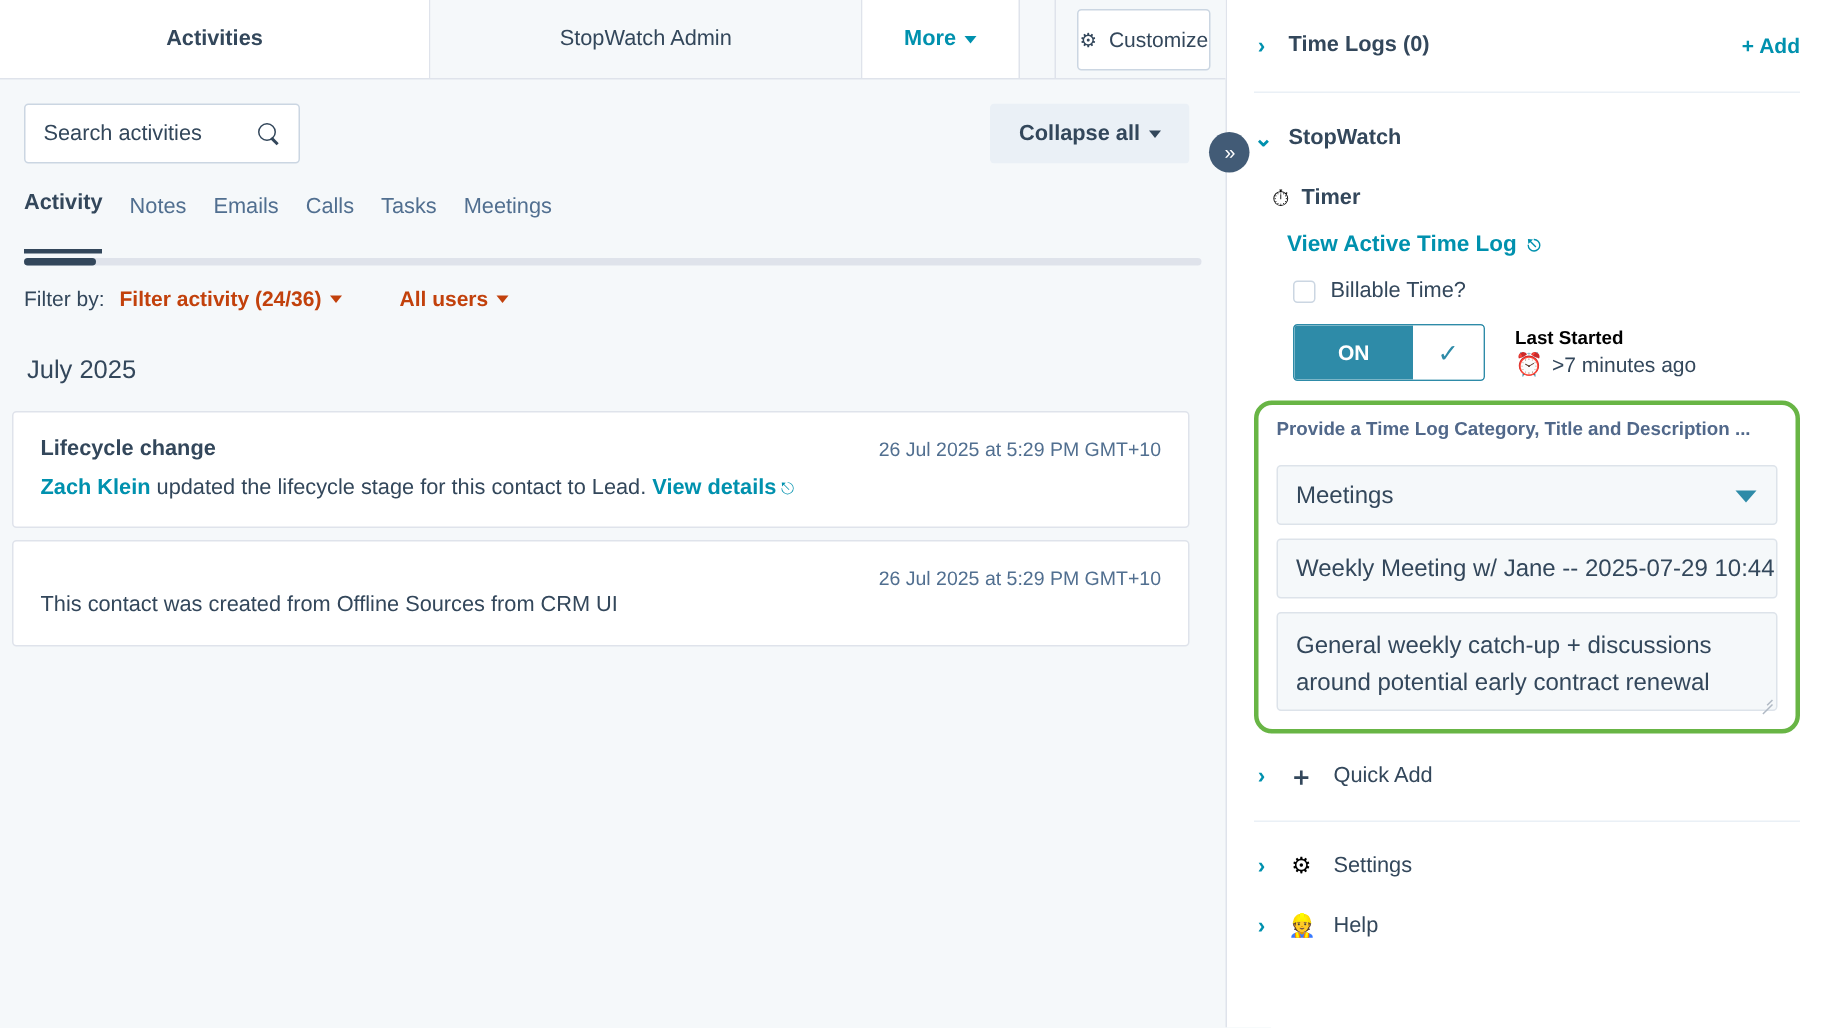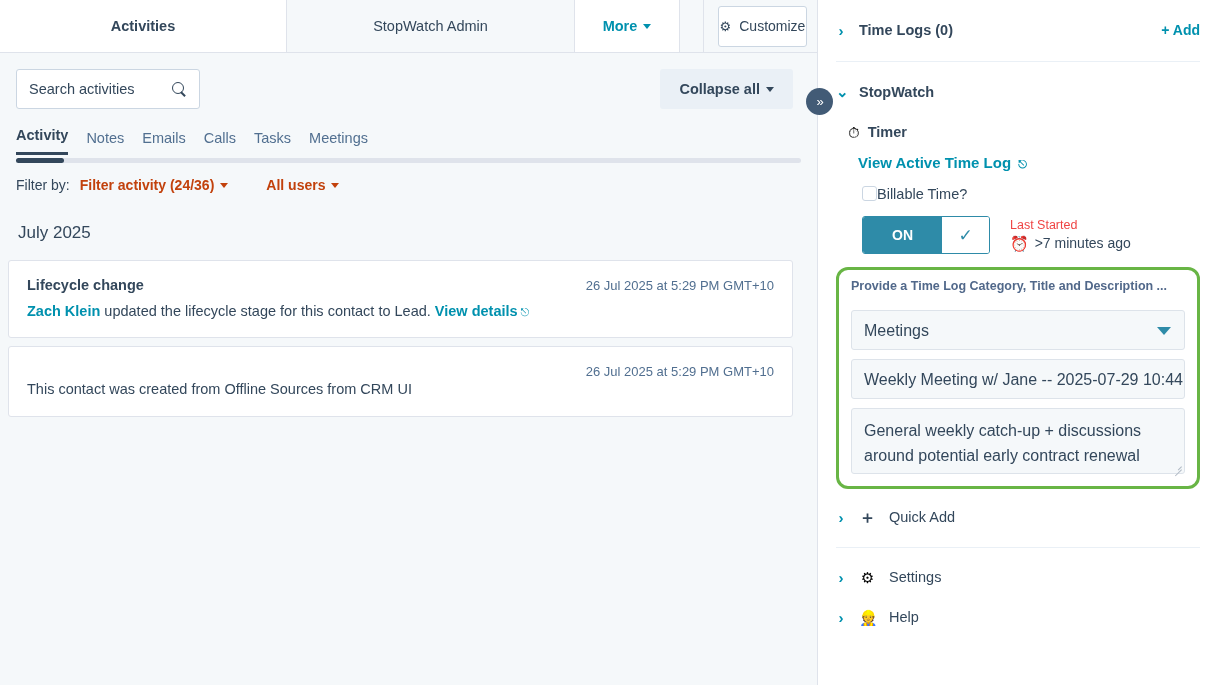--- a/index.html
+++ b/index.html
@@ -76,21 +76,21 @@
   .collapse-btn {
     height: 40px; padding: 0 18px; background: #eaf0f6; border: 1px solid transparent;
     border-radius: 3px; color: #33475b; font-size: 14.5px; font-weight: bold;
     display: flex; align-items: center; cursor: pointer;
   }
 
   
   .subtabs {
     display: flex; gap: 18px; padding: 18px 0 0 16px; align-items: flex-end;
   }
-  .subtab { font-size: 14.5px; color: #516f90; padding-bottom: 9px; cursor: pointer; }
+  .subtab { font-size: 14.5px; color: #516f90; padding-bottom: 23px; cursor: pointer; }
   .subtab.active { color: #33475b; font-weight: bold; border-bottom: 3px solid #33475b; }
 
   .scroll-track {
     margin: 3px 16px 0 16px; height: 5px; background: #dfe3eb; border-radius: 3px;
     position: relative; cursor: pointer;
   }
   .scroll-thumb {
     position: absolute; left: 0; top: 0; width: 48px; height: 5px;
     background: #33475b; border-radius: 3px;
   }
@@ -142,39 +142,39 @@
   .rp-title { font-size: 14.5px; font-weight: bold; color: #33475b; }
   .add-link { margin-left: auto; color: #0091ae; font-size: 14px; font-weight: bold; cursor: pointer; }
   .hr { height: 1px; background: #eaf0f6; margin: 0; }
 
   .timer-row { display: flex; align-items: center; gap: 8px; padding-left: 12px; }
   .emoji { font-size: 15px; line-height: 1; }
   .timer-label { font-size: 14.5px; font-weight: bold; color: #33475b; }
 
   .vatl { color: #0091ae; font-size: 15px; font-weight: bold; cursor: pointer; padding-left: 22px; }
 
-  .billable-row { display: flex; align-items: flex-start; padding-left: 26px; }
+  .billable-row { display: flex; align-items: flex-end; gap: 10px; padding-left: 26px; }
   .cbox { width: 15px; height: 15px; border: 1.5px solid #cbd6e2; border-radius: 3px; background:#fff; cursor: pointer; }
   .billable-label { font-size: 14.5px; color: #33475b; }
 
   .toggle-row { display: flex; align-items: center; gap: 20px; padding-left: 26px; }
   .toggle {
     display: flex; width: 128px; height: 38px; border-radius: 3px; overflow: hidden;
     border: 1px solid #2e8ba8; cursor: pointer;
   }
   .toggle .on {
     flex: 1; background: #2e8ba8; color: #fff; font-size: 14px; font-weight: bold;
     display: flex; align-items: center; justify-content: center;
   }
   .toggle .chk {
     width: 47px; background: #fff; color: #2e8ba8; font-size: 17px;
     display: flex; align-items: center; justify-content: center;
   }
   .laststarted { line-height: 1.35; }
-  .ls-title { font-size: 12.5px; color: #ef4444; }
+  .ls-title { font-size: 12.5px; color: #000000; font-weight: bold; }
   .ls-val { font-size: 14px; color: #33475b; display: flex; align-items: center; gap: 6px; }
 
   
   .green-box {
     margin: 13px 0 0 0; border: 3.5px solid #68b545; border-radius: 12px;
     padding: 9px 12px 12px 12px; background: #fff;
   }
   .gb-label { font-size: 12.5px; font-weight: bold; color: #51688a; margin-bottom: 17px; }
   .fld {
     width: 100%; background: #f5f8fa; border: 1px solid #dde3ea; border-radius: 3px;

